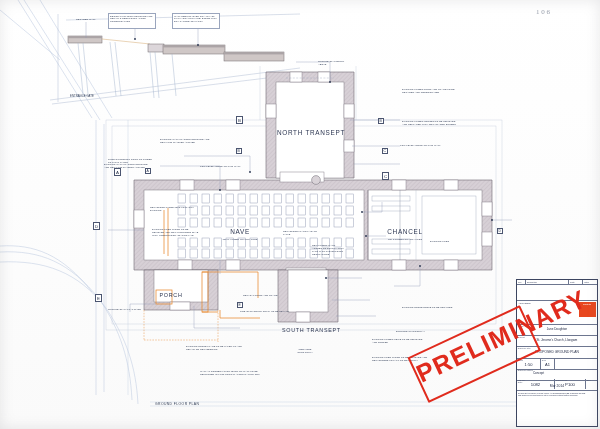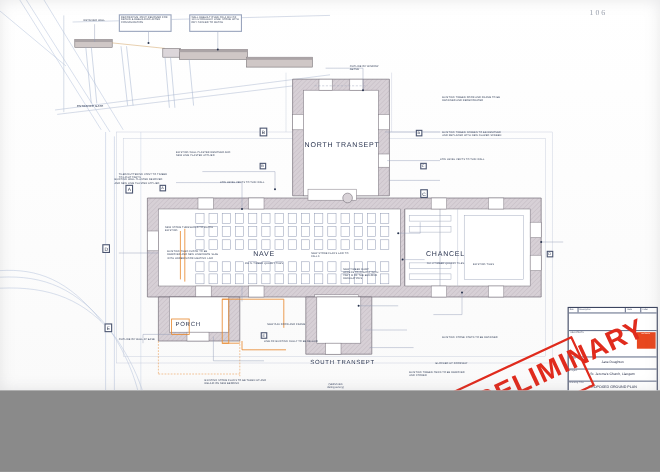--- a/index.html
+++ b/index.html
@@ -1,17 +1,17 @@
 <!DOCTYPE html>
 <html><head>
 <meta charset="utf-8">
 <style>
   html,body{margin:0;padding:0;background:#8a8a8a;}
   body{font-family:"Liberation Sans",sans-serif;}
-  #sheet{position:relative;width:600px;height:355px;background:#ffffff;overflow:hidden;}
+  #sheet{position:relative;width:600px;height:429px;background:#ffffff;overflow:hidden;}
 
   
   .paper-tint{position:absolute;inset:0;background:
       linear-gradient(180deg,#ffffff 0%,#fdfdfd 45%,#fafafa 100%);}
   .edge-shadow{position:absolute;inset:0;box-shadow:inset 0 0 14px rgba(120,120,130,.18);pointer-events:none;}
 
   .abs{position:absolute;}
   .lbl{position:absolute;color:#2e3b55;font-size:2.3px;line-height:1.25;letter-spacing:.1px;white-space:pre;}
   .lbl.t3{font-size:2.7px;}
   .lbl.t4{font-size:3.4px;}

